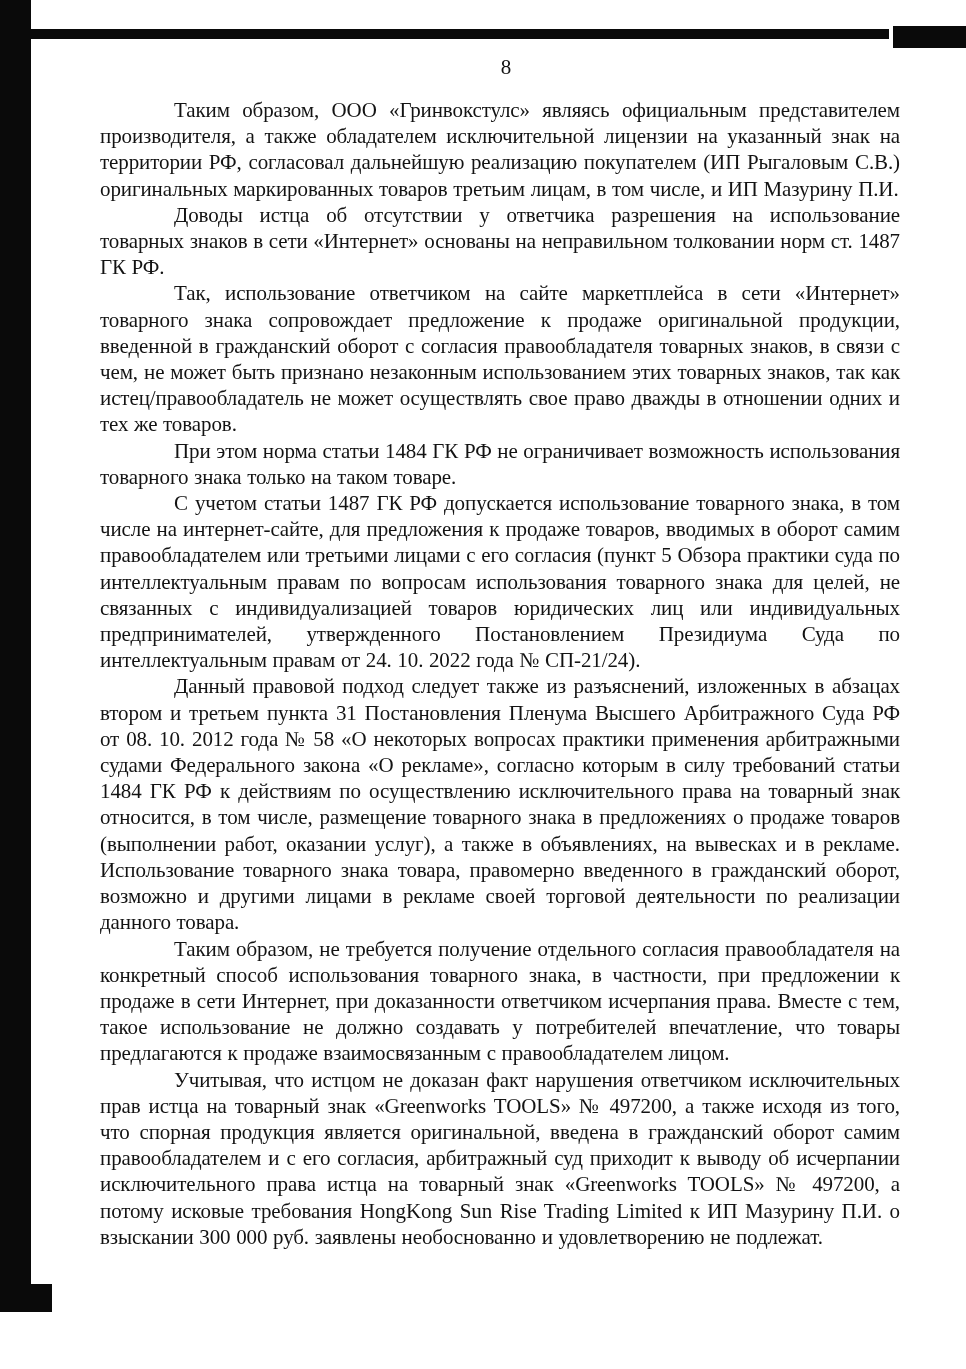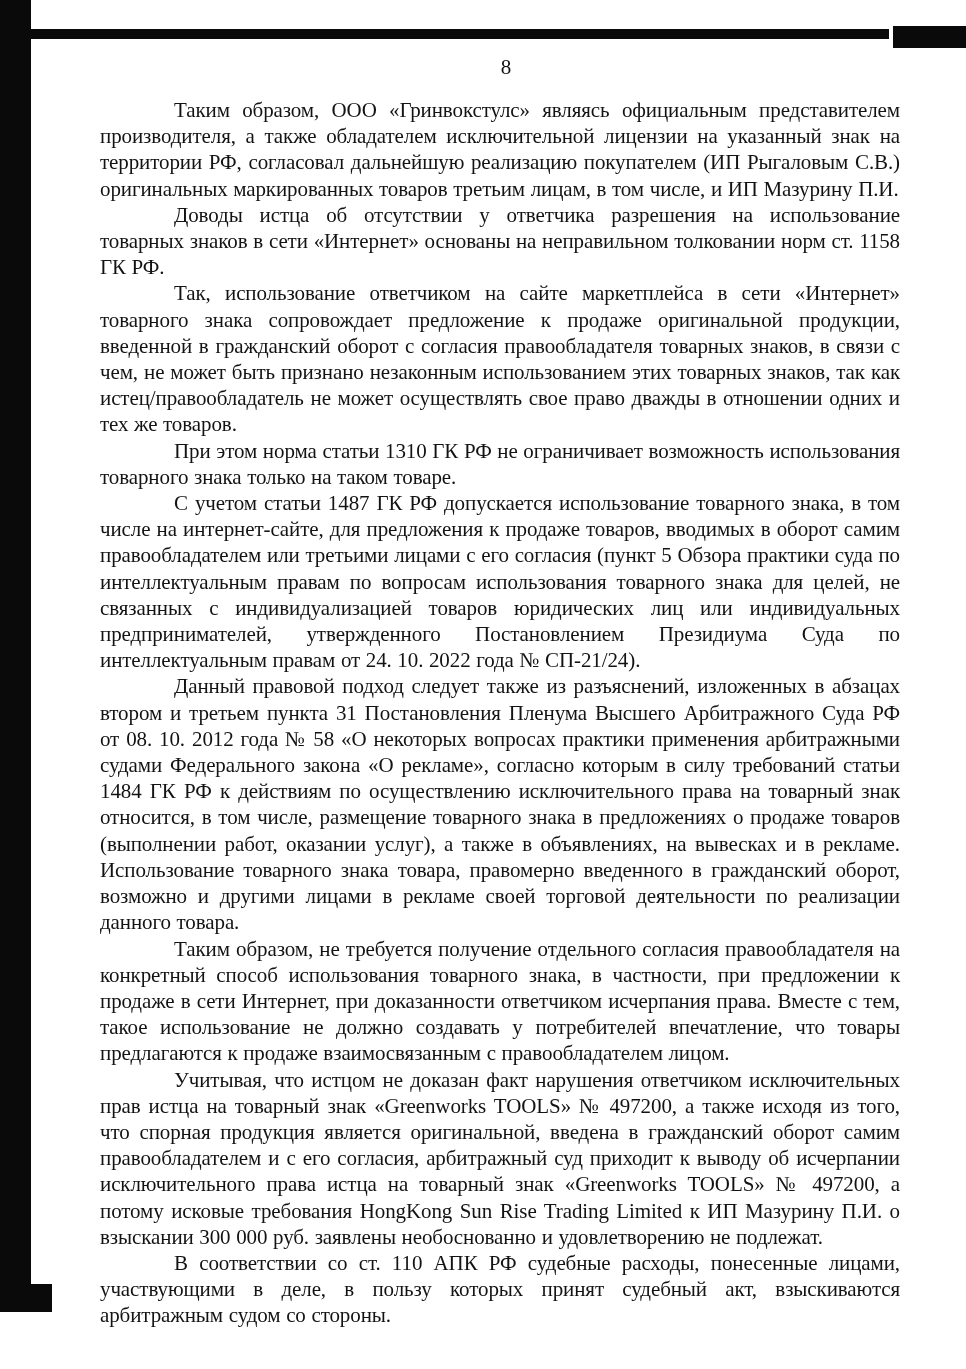--- a/index.html
+++ b/index.html
@@ -71,23 +71,22 @@
 
   <div class="artifact artifact-left-bar"></div>
   <div class="artifact artifact-top-line"></div>
   <div class="artifact artifact-top-right"></div>
   <div class="artifact artifact-bottom-left"></div>
 
   <div class="page-number">8</div>
 
   <div class="content">
     <p>Таким образом, ООО «Гринвокстулс» являясь официальным представителем производителя, а также обладателем исключительной лицензии на указанный знак на территории РФ, согласовал дальнейшую реализацию покупателем (ИП Рыгаловым С.В.) оригинальных маркированных товаров третьим лицам, в том числе, и ИП Мазурину П.И.</p>
-    <p>Доводы истца об отсутствии у ответчика разрешения на использование товарных знаков в сети «Интернет» основаны на неправильном толковании норм ст. 1158 ГК РФ.</p>
+    <p>Доводы истца об отсутствии у ответчика разрешения на использование товарных знаков в сети «Интернет» основаны на неправильном толковании норм ст. 1487 ГК РФ.</p>
     <p>Так, использование ответчиком на сайте маркетплейса в сети «Интернет» товарного знака сопровождает предложение к продаже оригинальной продукции, введенной в гражданский оборот с согласия правообладателя товарных знаков, в связи с чем, не может быть признано незаконным использованием этих товарных знаков, так как истец/правообладатель не может осуществлять свое право дважды в отношении одних и тех же товаров.</p>
-    <p>При этом норма статьи 1310 ГК РФ не ограничивает возможность использования товарного знака только на таком товаре.</p>
+    <p>При этом норма статьи 1484 ГК РФ не ограничивает возможность использования товарного знака только на таком товаре.</p>
     <p>С учетом статьи 1487 ГК РФ допускается использование товарного знака, в том числе на интернет-сайте, для предложения к продаже товаров, вводимых в оборот самим правообладателем или третьими лицами с его согласия (пункт 5 Обзора практики суда по интеллектуальным правам по вопросам использования товарного знака для целей, не связанных с индивидуализацией товаров юридических лиц или индивидуальных предпринимателей, утвержденного Постановлением Президиума Суда по интеллектуальным правам от 24. 10. 2022 года № СП-21/24).</p>
     <p>Данный правовой подход следует также из разъяснений, изложенных в абзацах втором и третьем пункта 31 Постановления Пленума Высшего Арбитражного Суда РФ от 08. 10. 2012 года № 58 «О некоторых вопросах практики применения арбитражными судами Федерального закона «О рекламе», согласно которым в силу требований статьи 1484 ГК РФ к действиям по осуществлению исключительного права на товарный знак относится, в том числе, размещение товарного знака в предложениях о продаже товаров (выполнении работ, оказании услуг), а также в объявлениях, на вывесках и в рекламе. Использование товарного знака товара, правомерно введенного в гражданский оборот, возможно и другими лицами в рекламе своей торговой деятельности по реализации данного товара.</p>
     <p>Таким образом, не требуется получение отдельного согласия правообладателя на конкретный способ использования товарного знака, в частности, при предложении к продаже в сети Интернет, при доказанности ответчиком исчерпания права. Вместе с тем, такое использование не должно создавать у потребителей впечатление, что товары предлагаются к продаже взаимосвязанным с правообладателем лицом.</p>
     <p>Учитывая, что истцом не доказан факт нарушения ответчиком исключительных прав истца на товарный знак «Greenworks TOOLS» № 497200, а также исходя из того, что спорная продукция является оригинальной, введена в гражданский оборот самим правообладателем и с его согласия, арбитражный суд приходит к выводу об исчерпании исключительного права истца на товарный знак «Greenworks TOOLS» № 497200, а потому исковые требования HongKong Sun Rise Trading Limited к ИП Мазурину П.И. о взыскании 300 000 руб. заявлены необоснованно и удовлетворению не подлежат.</p>
-    <p>В соответствии со ст. 110 АПК РФ судебные расходы, понесенные лицами, участвующими в деле, в пользу которых принят судебный акт, взыскиваются арбитражным судом со стороны.</p>
   </div>
 
 </div>
 
 </body></html>

